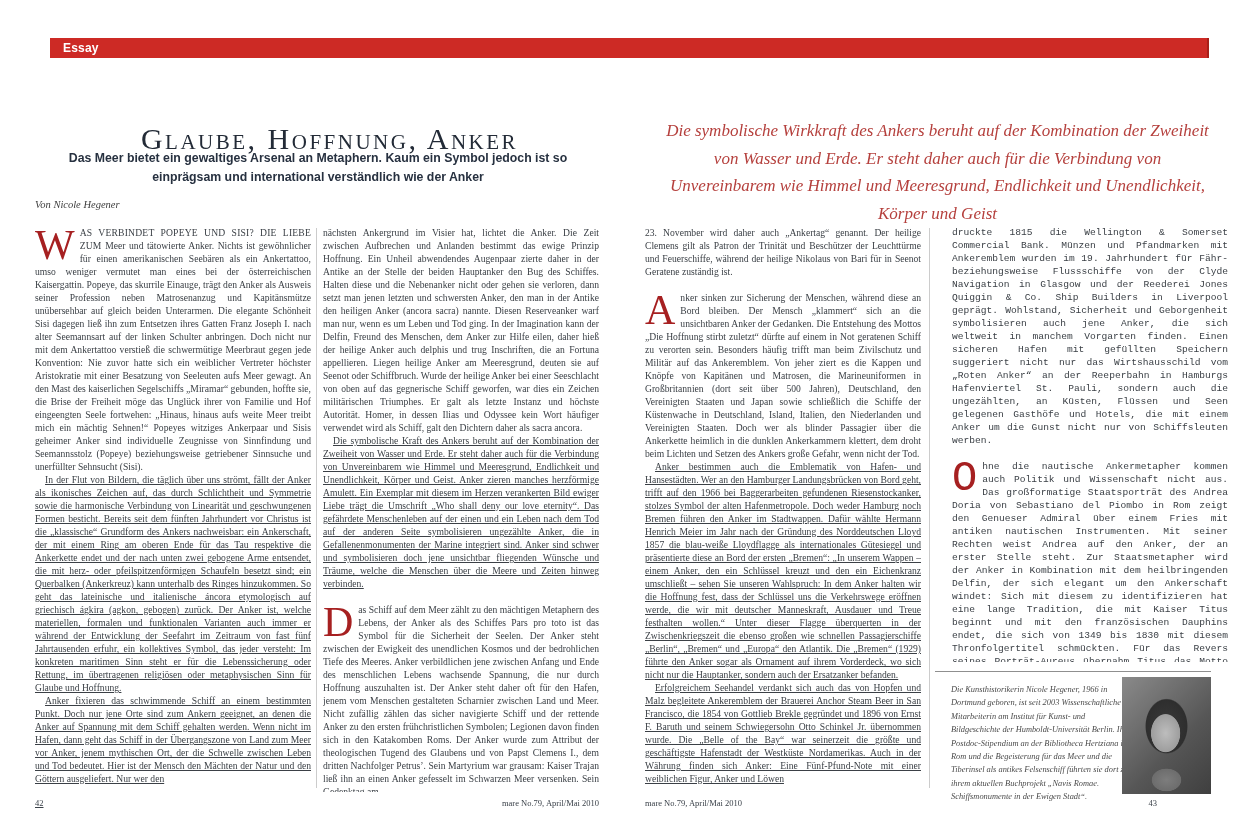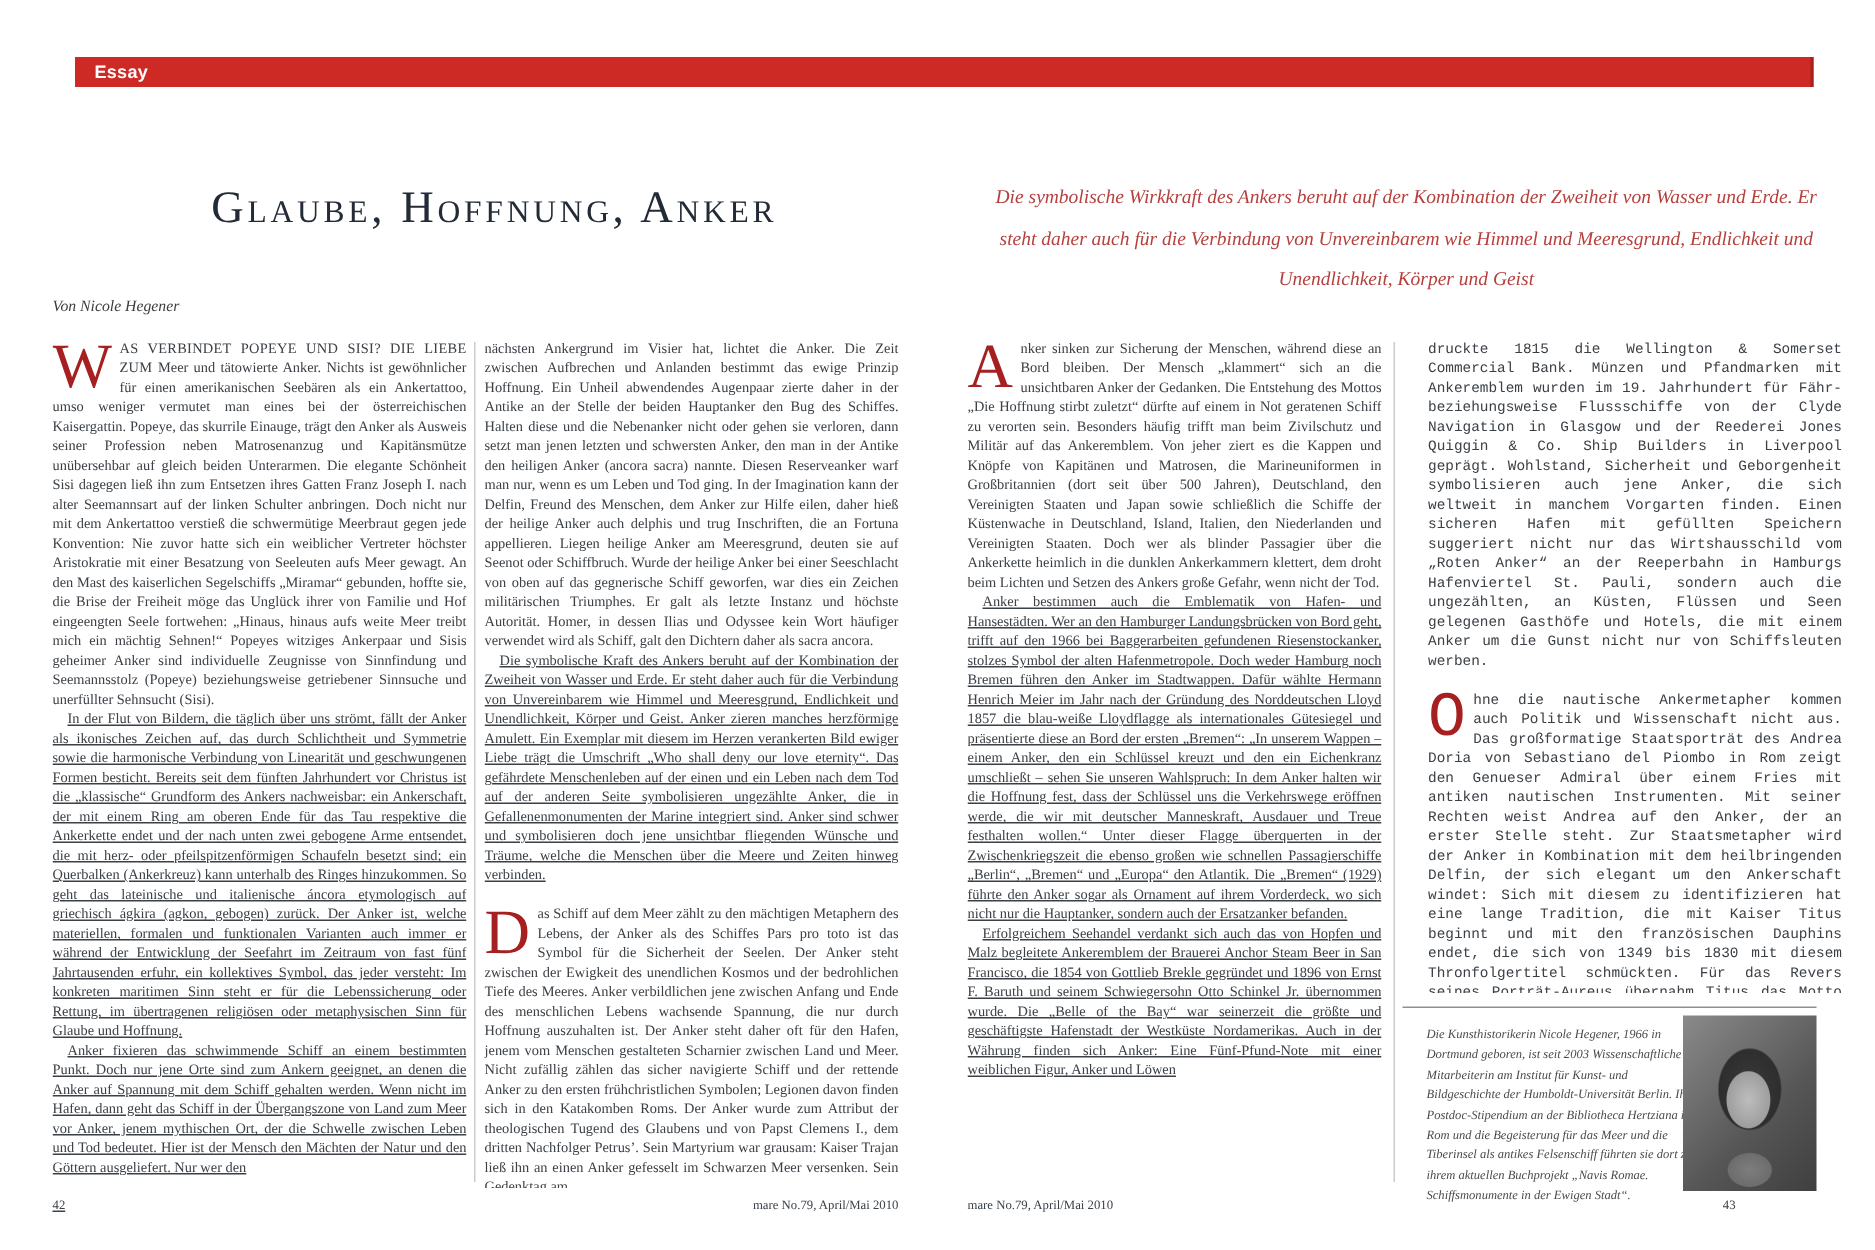--- a/index.html
+++ b/index.html
@@ -18,21 +18,21 @@
          font-weight:500;font-size:30px;letter-spacing:2.5px;color:#232b37;
          font-variant:small-caps;}
   .subtitle{position:absolute;left:48px;top:149px;width:540px;text-align:center;
             font-family:"Liberation Sans",sans-serif;font-weight:bold;font-size:12.3px;
             line-height:19px;color:#273140;}
   .byline{position:absolute;left:35px;top:199px;font-style:italic;font-size:10.5px;
           color:#3d3d3d;}
 
   
   .pull-quote{position:absolute;left:660px;top:117px;width:555px;text-align:center;
-              font-style:italic;font-size:13px;line-height:27.5px;color:#b5403d;}
+              font-style:italic;font-size:17px;line-height:27.5px;color:#b5403d;}
 
   
   .col{position:absolute;top:226px;width:276px;height:566px;overflow:hidden;
        font-size:9.6px;line-height:13px;text-align:justify;color:#3b4046;
        hyphens:auto;-webkit-hyphens:auto;}
   #col1{left:35px;} #col2{left:323px;} #col3{left:645px;} #col4{left:952px;height:436px;font-family:Liberation Mono, monospace;}
   .col p{margin:0;}
   .col p.indent{text-indent:10px;text-decoration:underline;}
   .col p.has-drop{margin-top:13px;}
   .col p:first-child{margin-top:0;}
@@ -65,35 +65,37 @@
 </head>
 <body>
 
 <div class="canvas">
 
   <div class="essay-bar">
     <span>Essay</span>
   </div>
 
   <h1 class="title">Glaube, Hoffnung, Anker</h1>
+  <div class="subtitle">Das Meer bietet ein gewaltiges Arsenal an Metaphern. Kaum ein Symbol jedoch ist so einprägsam und international verständlich wie der Anker</div>
   <div class="byline">Von Nicole Hegener</div>
 
   <div class="pull-quote">Die symbolische Wirkkraft des Ankers beruht auf der Kombination der Zweiheit von Wasser und Erde. Er steht daher auch für die Verbindung von Unvereinbarem wie Himmel und Meeresgrund, Endlichkeit und Unendlichkeit, Körper und Geist</div>
 
   <div class="col" id="col1">
       <p class="has-drop"><span class="dropcap">W</span><span class="lead-caps">AS VERBINDET POPEYE UND SISI? DIE LIEBE ZUM </span>Meer und tätowierte Anker. Nichts ist gewöhnlicher für einen amerikanischen Seebären als ein Ankertattoo, umso weniger vermutet man eines bei der österreichischen Kaisergattin. Popeye, das skurrile Einauge, trägt den Anker als Ausweis seiner Profession neben Matrosenanzug und Kapitänsmütze unübersehbar auf gleich beiden Unterarmen. Die elegante Schönheit Sisi dagegen ließ ihn zum Entsetzen ihres Gatten Franz Joseph I. nach alter Seemannsart auf der linken Schulter anbringen. Doch nicht nur mit dem Ankertattoo verstieß die schwermütige Meerbraut gegen jede Konvention: Nie zuvor hatte sich ein weiblicher Vertreter höchster Aristokratie mit einer Besatzung von Seeleuten aufs Meer gewagt. An den Mast des kaiserlichen Segelschiffs „Miramar“ gebunden, hoffte sie, die Brise der Freiheit möge das Unglück ihrer von Familie und Hof eingeengten Seele fortwehen: „Hinaus, hinaus aufs weite Meer treibt mich ein mächtig Sehnen!“ Popeyes witziges Ankerpaar und Sisis geheimer Anker sind individuelle Zeugnisse von Sinnfindung und Seemannsstolz (Popeye) beziehungsweise getriebener Sinnsuche und unerfüllter Sehnsucht (Sisi).</p>
       <p class="indent ">In der Flut von Bildern, die täglich über uns strömt, fällt der Anker als ikonisches Zeichen auf, das durch Schlichtheit und Symmetrie sowie die harmonische Verbindung von Linearität und geschwungenen Formen besticht. Bereits seit dem fünften Jahrhundert vor Christus ist die „klassische“ Grundform des Ankers nachweisbar: ein Ankerschaft, der mit einem Ring am oberen Ende für das Tau respektive die Ankerkette endet und der nach unten zwei gebogene Arme entsendet, die mit herz- oder pfeilspitzenförmigen Schaufeln besetzt sind; ein Querbalken (Ankerkreuz) kann unterhalb des Ringes hinzukommen. So geht das lateinische und italienische áncora etymologisch auf griechisch ágkira (agkon, gebogen) zurück. Der Anker ist, welche materiellen, formalen und funktionalen Varianten auch immer er während der Entwicklung der Seefahrt im Zeitraum von fast fünf Jahrtausenden erfuhr, ein kollektives Symbol, das jeder versteht: Im konkreten maritimen Sinn steht er für die Lebenssicherung oder Rettung, im übertragenen religiösen oder metaphysischen Sinn für Glaube und Hoffnung.</p>
       <p class="indent ">Anker fixieren das schwimmende Schiff an einem bestimmten Punkt. Doch nur jene Orte sind zum Ankern geeignet, an denen die Anker auf Spannung mit dem Schiff gehalten werden. Wenn nicht im Hafen, dann geht das Schiff in der Übergangszone von Land zum Meer vor Anker, jenem mythischen Ort, der die Schwelle zwischen Leben und Tod bedeutet. Hier ist der Mensch den Mächten der Natur und den Göttern ausgeliefert. Nur wer den</p>
     </div>
   <div class="col" id="col2">
       <p class="">nächsten Ankergrund im Visier hat, lichtet die Anker. Die Zeit zwischen Aufbrechen und Anlanden bestimmt das ewige Prinzip Hoffnung. Ein Unheil abwendendes Augenpaar zierte daher in der Antike an der Stelle der beiden Hauptanker den Bug des Schiffes. Halten diese und die Nebenanker nicht oder gehen sie verloren, dann setzt man jenen letzten und schwersten Anker, den man in der Antike den heiligen Anker (ancora sacra) nannte. Diesen Reserveanker warf man nur, wenn es um Leben und Tod ging. In der Imagination kann der Delfin, Freund des Menschen, dem Anker zur Hilfe eilen, daher hieß der heilige Anker auch delphis und trug Inschriften, die an Fortuna appellieren. Liegen heilige Anker am Meeresgrund, deuten sie auf Seenot oder Schiffbruch. Wurde der heilige Anker bei einer Seeschlacht von oben auf das gegnerische Schiff geworfen, war dies ein Zeichen militärischen Triumphes. Er galt als letzte Instanz und höchste Autorität. Homer, in dessen Ilias und Odyssee kein Wort häufiger verwendet wird als Schiff, galt den Dichtern daher als sacra ancora.</p>
       <p class="indent ">Die symbolische Kraft des Ankers beruht auf der Kombination der Zweiheit von Wasser und Erde. Er steht daher auch für die Verbindung von Unvereinbarem wie Himmel und Meeresgrund, Endlichkeit und Unendlichkeit, Körper und Geist. Anker zieren manches herzförmige Amulett. Ein Exemplar mit diesem im Herzen verankerten Bild ewiger Liebe trägt die Umschrift „Who shall deny our love eternity“. Das gefährdete Menschenleben auf der einen und ein Leben nach dem Tod auf der anderen Seite symbolisieren ungezählte Anker, die in Gefallenenmonumenten der Marine integriert sind. Anker sind schwer und symbolisieren doch jene unsichtbar fliegenden Wünsche und Träume, welche die Menschen über die Meere und Zeiten hinweg verbinden.</p>
       <p class="has-drop"><span class="dropcap">D</span>as Schiff auf dem Meer zählt zu den mächtigen Metaphern des Lebens, der Anker als des Schiffes Pars pro toto ist das Symbol für die Sicherheit der Seelen. Der Anker steht zwischen der Ewigkeit des unendlichen Kosmos und der bedrohlichen Tiefe des Meeres. Anker verbildlichen jene zwischen Anfang und Ende des menschlichen Lebens wachsende Spannung, die nur durch Hoffnung auszuhalten ist. Der Anker steht daher oft für den Hafen, jenem vom Menschen gestalteten Scharnier zwischen Land und Meer. Nicht zufällig zählen das sicher navigierte Schiff und der rettende Anker zu den ersten frühchristlichen Symbolen; Legionen davon finden sich in den Katakomben Roms. Der Anker wurde zum Attribut der theologischen Tugend des Glaubens und von Papst Clemens I., dem dritten Nachfolger Petrus’. Sein Martyrium war grausam: Kaiser Trajan ließ ihn an einen Anker gefesselt im Schwarzen Meer versenken. Sein Gedenktag am</p>
     </div>
   <div class="col" id="col3">
+      <p class="">23. November wird daher auch „Ankertag“ genannt. Der heilige Clemens gilt als Patron der Trinität und Beschützer der Leuchttürme und Feuerschiffe, während der heilige Nikolaus von Bari für in Seenot Geratene zuständig ist.</p>
       <p class="has-drop"><span class="dropcap">A</span>nker sinken zur Sicherung der Menschen, während diese an Bord bleiben. Der Mensch „klammert“ sich an die unsichtbaren Anker der Gedanken. Die Entstehung des Mottos „Die Hoffnung stirbt zuletzt“ dürfte auf einem in Not geratenen Schiff zu verorten sein. Besonders häufig trifft man beim Zivilschutz und Militär auf das Ankeremblem. Von jeher ziert es die Kappen und Knöpfe von Kapitänen und Matrosen, die Marineuniformen in Großbritannien (dort seit über 500 Jahren), Deutschland, den Vereinigten Staaten und Japan sowie schließlich die Schiffe der Küstenwache in Deutschland, Island, Italien, den Niederlanden und Vereinigten Staaten. Doch wer als blinder Passagier über die Ankerkette heimlich in die dunklen Ankerkammern klettert, dem droht beim Lichten und Setzen des Ankers große Gefahr, wenn nicht der Tod.</p>
       <p class="indent ">Anker bestimmen auch die Emblematik von Hafen- und Hansestädten. Wer an den Hamburger Landungsbrücken von Bord geht, trifft auf den 1966 bei Baggerarbeiten gefundenen Riesenstockanker, stolzes Symbol der alten Hafenmetropole. Doch weder Hamburg noch Bremen führen den Anker im Stadtwappen. Dafür wählte Hermann Henrich Meier im Jahr nach der Gründung des Norddeutschen Lloyd 1857 die blau-weiße Lloydflagge als internationales Gütesiegel und präsentierte diese an Bord der ersten „Bremen“: „In unserem Wappen – einem Anker, den ein Schlüssel kreuzt und den ein Eichenkranz umschließt – sehen Sie unseren Wahlspruch: In dem Anker halten wir die Hoffnung fest, dass der Schlüssel uns die Verkehrswege eröffnen werde, die wir mit deutscher Manneskraft, Ausdauer und Treue festhalten wollen.“ Unter dieser Flagge überquerten in der Zwischenkriegszeit die ebenso großen wie schnellen Passagierschiffe „Berlin“, „Bremen“ und „Europa“ den Atlantik. Die „Bremen“ (1929) führte den Anker sogar als Ornament auf ihrem Vorderdeck, wo sich nicht nur die Hauptanker, sondern auch der Ersatzanker befanden.</p>
       <p class="indent ">Erfolgreichem Seehandel verdankt sich auch das von Hopfen und Malz begleitete Ankeremblem der Brauerei Anchor Steam Beer in San Francisco, die 1854 von Gottlieb Brekle gegründet und 1896 von Ernst F. Baruth und seinem Schwiegersohn Otto Schinkel Jr. übernommen wurde. Die „Belle of the Bay“ war seinerzeit die größte und geschäftigste Hafenstadt der Westküste Nordamerikas. Auch in der Währung finden sich Anker: Eine Fünf-Pfund-Note mit einer weiblichen Figur, Anker und Löwen</p>
     </div>
   <div class="col" id="col4">
       <p class="">druckte 1815 die Wellington &amp; Somerset Commercial Bank. Münzen und Pfandmarken mit Ankeremblem wurden im 19. Jahrhundert für Fähr- beziehungsweise Flussschiffe von der Clyde Navigation in Glasgow und der Reederei Jones Quiggin &amp; Co. Ship Builders in Liverpool geprägt. Wohlstand, Sicherheit und Geborgenheit symbolisieren auch jene Anker, die sich weltweit in manchem Vorgarten finden. Einen sicheren Hafen mit gefüllten Speichern suggeriert nicht nur das Wirtshausschild vom „Roten Anker“ an der Reeperbahn in Hamburgs Hafenviertel St. Pauli, sondern auch die ungezählten, an Küsten, Flüssen und Seen gelegenen Gasthöfe und Hotels, die mit einem Anker um die Gunst nicht nur von Schiffsleuten werben.</p>
       <p class="has-drop"><span class="dropcap">O</span>hne die nautische Ankermetapher kommen auch Politik und Wissenschaft nicht aus. Das großformatige Staatsporträt des Andrea Doria von Sebastiano del Piombo in Rom zeigt den Genueser Admiral über einem Fries mit antiken nautischen Instrumenten. Mit seiner Rechten weist Andrea auf den Anker, der an erster Stelle steht. Zur Staatsmetapher wird der Anker in Kombination mit dem heilbringenden Delfin, der sich elegant um den Ankerschaft windet: Sich mit diesem zu identifizieren hat eine lange Tradition, die mit Kaiser Titus beginnt und mit den französischen Dauphins endet, die sich von 1349 bis 1830 mit diesem Thronfolgertitel schmückten. Für das Revers seines Porträt-Aureus übernahm Titus das Motto Festina lente (Eile mit Weile) von Kaiser Augustus und kombinierte es mit dem Motiv des Delfinankers. Berühmtheit verlieh diesem der venezianische Buchdrucker Aldo Manuzio, indem er ihn seit 1502 als Signet für die europaweit verbreiteten Aldinen verwendete. Die extreme Antithese kündet vom Vertrauen auf einen doppelten Hoffnungsträger: Der schwer sinkende Anker bewahrt vor Schiffbruch, der schnell emporsteigende Delfin rettet in Seenot. Gelingen und Scheitern im wahren Leben aber hängen von zwei implizit geforderten Tugenden ab: der Fähigkeit, gewichten zu können und dabei flexibel zu bleiben.<span class="endmark"> ⚓</span></p>
     </div>
 
   <div class="vrule" style="left:316px"></div>

